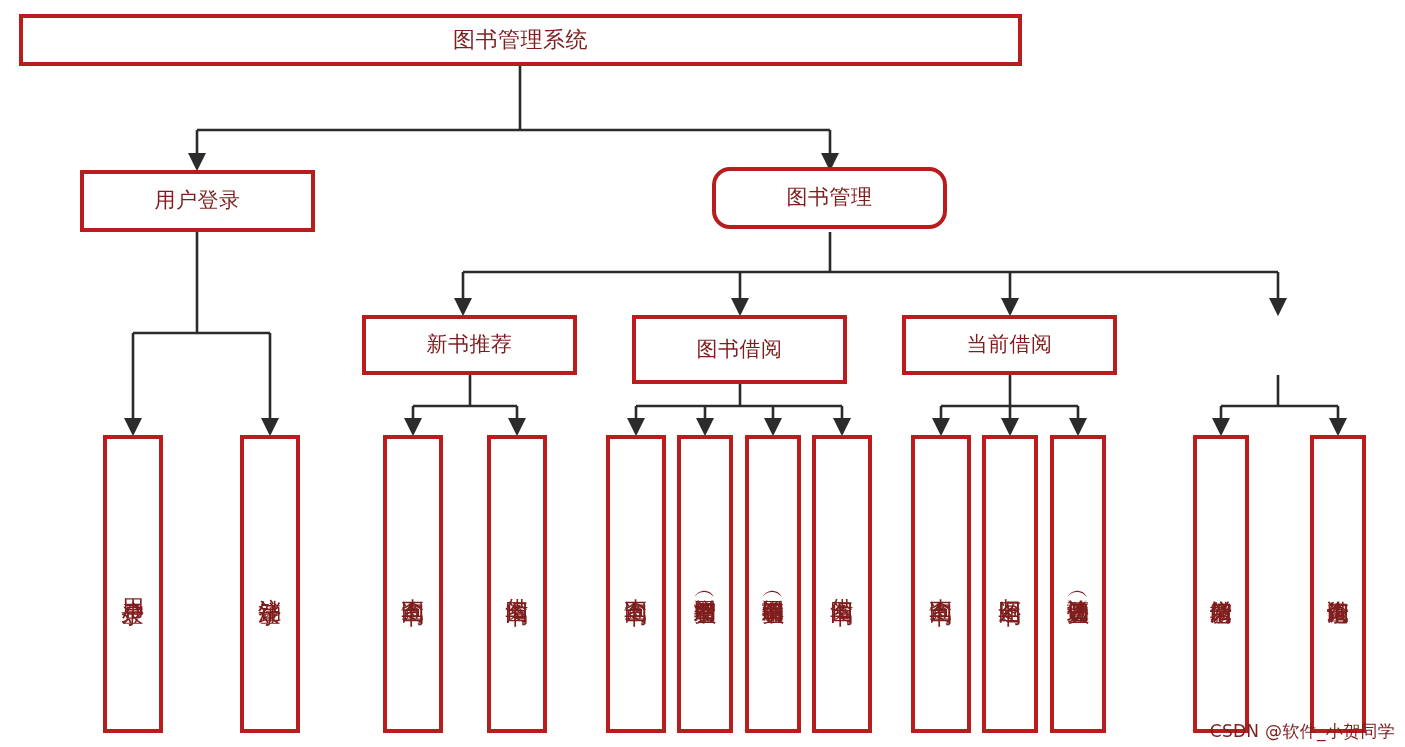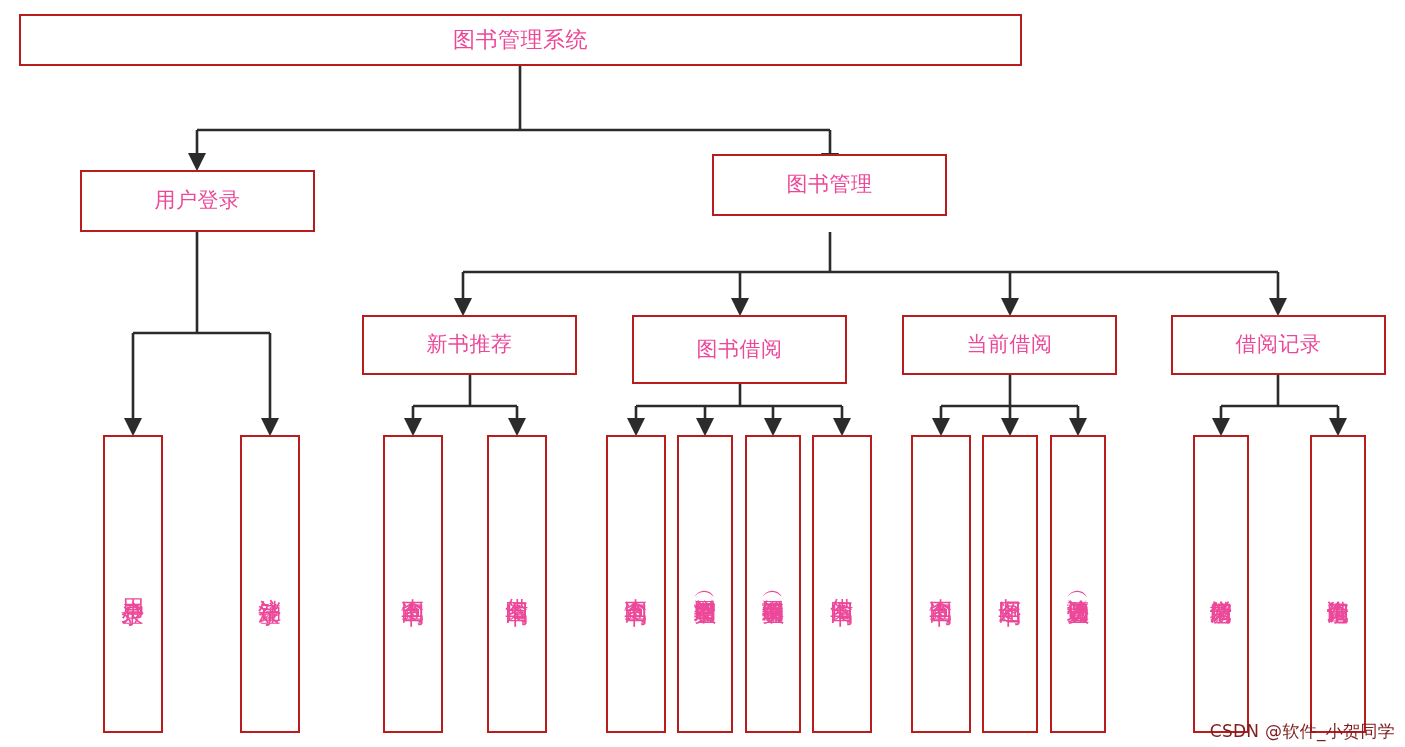--- a/index.html
+++ b/index.html
@@ -22,25 +22,25 @@
     left: 0;
     top: 0;
     width: 1405px;
     height: 747px;
     pointer-events: none;
   }
   .node {
     position: absolute;
     box-sizing: border-box;
     background: #ffffff;
-    border: 2px solid #b91c1c;
+    border: 4px solid #b91c1c;
     display: flex;
     align-items: center;
     justify-content: center;
-    color: #ec4899;
+    color: #7f1d1d;
   }
   .node .label {
     display: block;
     text-align: center;
     white-space: nowrap;
     letter-spacing: 0.5px;
   }
   .node.horizontal .label {
     font-size: 21px;
     line-height: 1.1;
@@ -131,39 +131,36 @@
   </svg>
 
   <div class="node horizontal root" style="left:19px; top:14px; width:1003px; height:52px;">
     <span class="label">图书管理系统</span>
   </div>
 
   <div class="node horizontal" style="left:80px; top:170px; width:235px; height:62px;">
     <span class="label">用户登录</span>
   </div>
 
-  <div class="node horizontal" style="left:712px; top:154px; width:235px; height:62px;">
+  <div class="node horizontal" style="left:712px; top:167px; width:235px; height:62px;border-radius:18px;">
     <span class="label">图书管理</span>
   </div>
 
   <div class="node horizontal" style="left:362px; top:315px; width:215px; height:60px;">
     <span class="label">新书推荐</span>
   </div>
 
   <div class="node horizontal" style="left:632px; top:315px; width:215px; height:69px;">
     <span class="label">图书借阅</span>
   </div>
 
   <div class="node horizontal" style="left:902px; top:315px; width:215px; height:60px;">
     <span class="label">当前借阅</span>
   </div>
 
-  <div class="node horizontal" style="left:1171px; top:315px; width:215px; height:60px;">
-    <span class="label">借阅记录</span>
-  </div>
 
   <div class="node vertical" style="left:103px; top:435px; width:60px; height:298px;">
     <span class="label">用户登录</span>
   </div>
 
   <div class="node vertical" style="left:240px; top:435px; width:60px; height:298px;">
     <span class="label">注销登录</span>
   </div>
 
   <div class="node vertical" style="left:383px; top:435px; width:60px; height:298px;">

